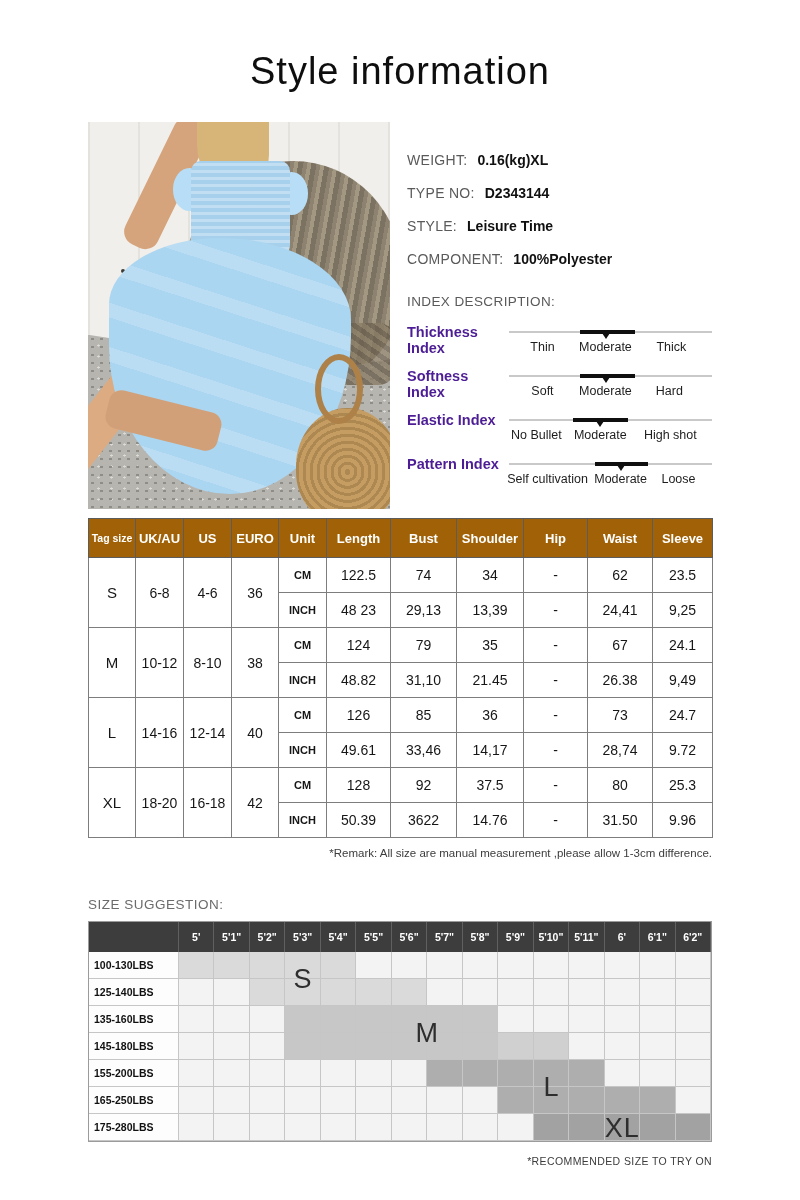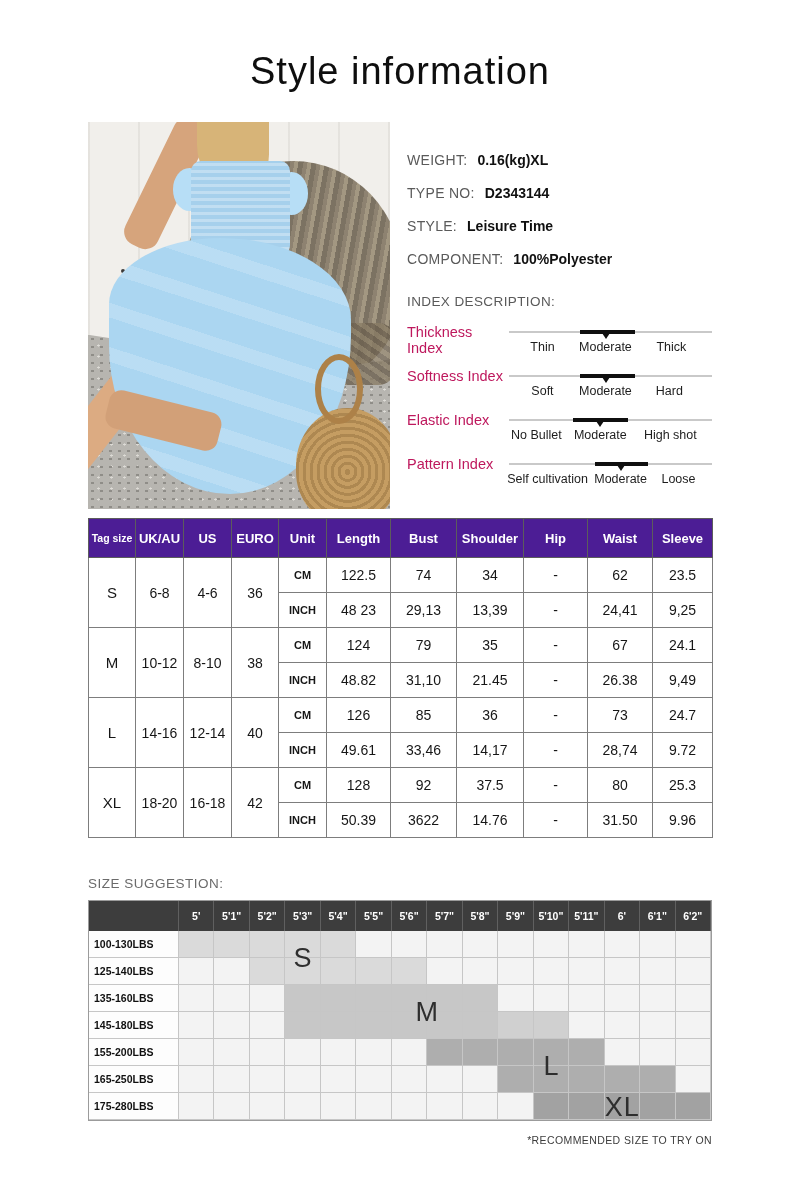--- a/index.html
+++ b/index.html
@@ -48,35 +48,35 @@
   .dots{position:absolute;left:11%;top:38%;width:4px;height:4px;border-radius:50%;background:#3a3a3a;
        box-shadow:9px 1px 0 #3a3a3a,18px 2px 0 #3a3a3a,27px 3px 0 #3a3a3a;}
 
   
   .info{flex:1;padding-left:17px;padding-top:30px;}
   .field{margin-bottom:17px;font-size:14px;white-space:nowrap;}
   .field .lb{color:#5a5a5a;letter-spacing:.3px;}
   .field .vl{color:#101010;font-weight:700;margin-left:10px;}
   .idx-heading{margin:27px 0 14px;color:#5a5a5a;font-size:13.5px;letter-spacing:.4px;}
   .idx-row{display:flex;height:44px;}
-  .idx-name{width:102px;font-size:14.5px;font-weight:400;color:#be185d;padding-top:1px;}
+  .idx-name{width:102px;font-size:14.5px;font-weight:700;color:#4c1d95;padding-top:1px;}
   .idx-bar{flex:1;position:relative;}
   .idx-line{position:absolute;left:0;right:0;top:8px;height:2px;background:#c9c9c9;}
   .idx-seg{position:absolute;top:7px;height:4px;background:#0f0f0f;}
   .idx-marker{position:absolute;top:10px;width:0;height:0;border-left:4px solid transparent;
               border-right:4px solid transparent;border-top:6px solid #0f0f0f;}
   .idx-lab{position:absolute;top:17px;transform:translateX(-50%);font-size:12.5px;
            color:#1d1d1d;white-space:nowrap;}
 
   
   .sec-heading{color:#6b6b6b;font-size:13.5px;letter-spacing:.5px;}
   .sec-heading.st{margin-top:42px;}
   .sec-heading.sug{margin-top:38px;}
   table.sizes{border-collapse:collapse;margin-top:9px;table-layout:fixed;width:624px;}
-  table.sizes th{background:#4c1d95;color:#fff;font-size:13px;font-weight:600;height:36px;
+  table.sizes th{background:#a16207;color:#fff;font-size:13px;font-weight:600;height:36px;
                  border:1px solid #5c5c5c;}
   table.sizes th.small{font-size:10.5px;}
   table.sizes td{border:1px solid #7d7d7d;text-align:center;height:32px;font-size:14px;color:#161616;}
   table.sizes td.tag{font-size:15px;}
   table.sizes td.unit{font-size:11px;font-weight:700;margin-top:34px;}
   .remark{margin-top:9px;text-align:right;font-size:11.5px;color:#3c3c3c;}
 
   
   #suggestion{margin-top:9px;display:grid;width:624px;
               grid-template-columns:90px repeat(15,1fr);
@@ -287,20 +287,21 @@
             <td class="unit">INCH</td>
             <td>50.39</td>
             <td>3622</td>
             <td>14.76</td>
             <td>-</td>
             <td>31.50</td>
             <td>9.96</td>
           </tr>
         </tbody>
       </table>
+    <div class="remark">*Remark: All size are manual measurement ,please allow 1-3cm difference.</div>
 
     <div class="sec-heading sug">SIZE SUGGESTION:</div>
     <div id="suggestion">
         <div class="sg-h"></div>
         <div class="sg-h">5'</div>
         <div class="sg-h">5'1"</div>
         <div class="sg-h">5'2"</div>
         <div class="sg-h">5'3"</div>
         <div class="sg-h">5'4"</div>
         <div class="sg-h">5'5"</div>

